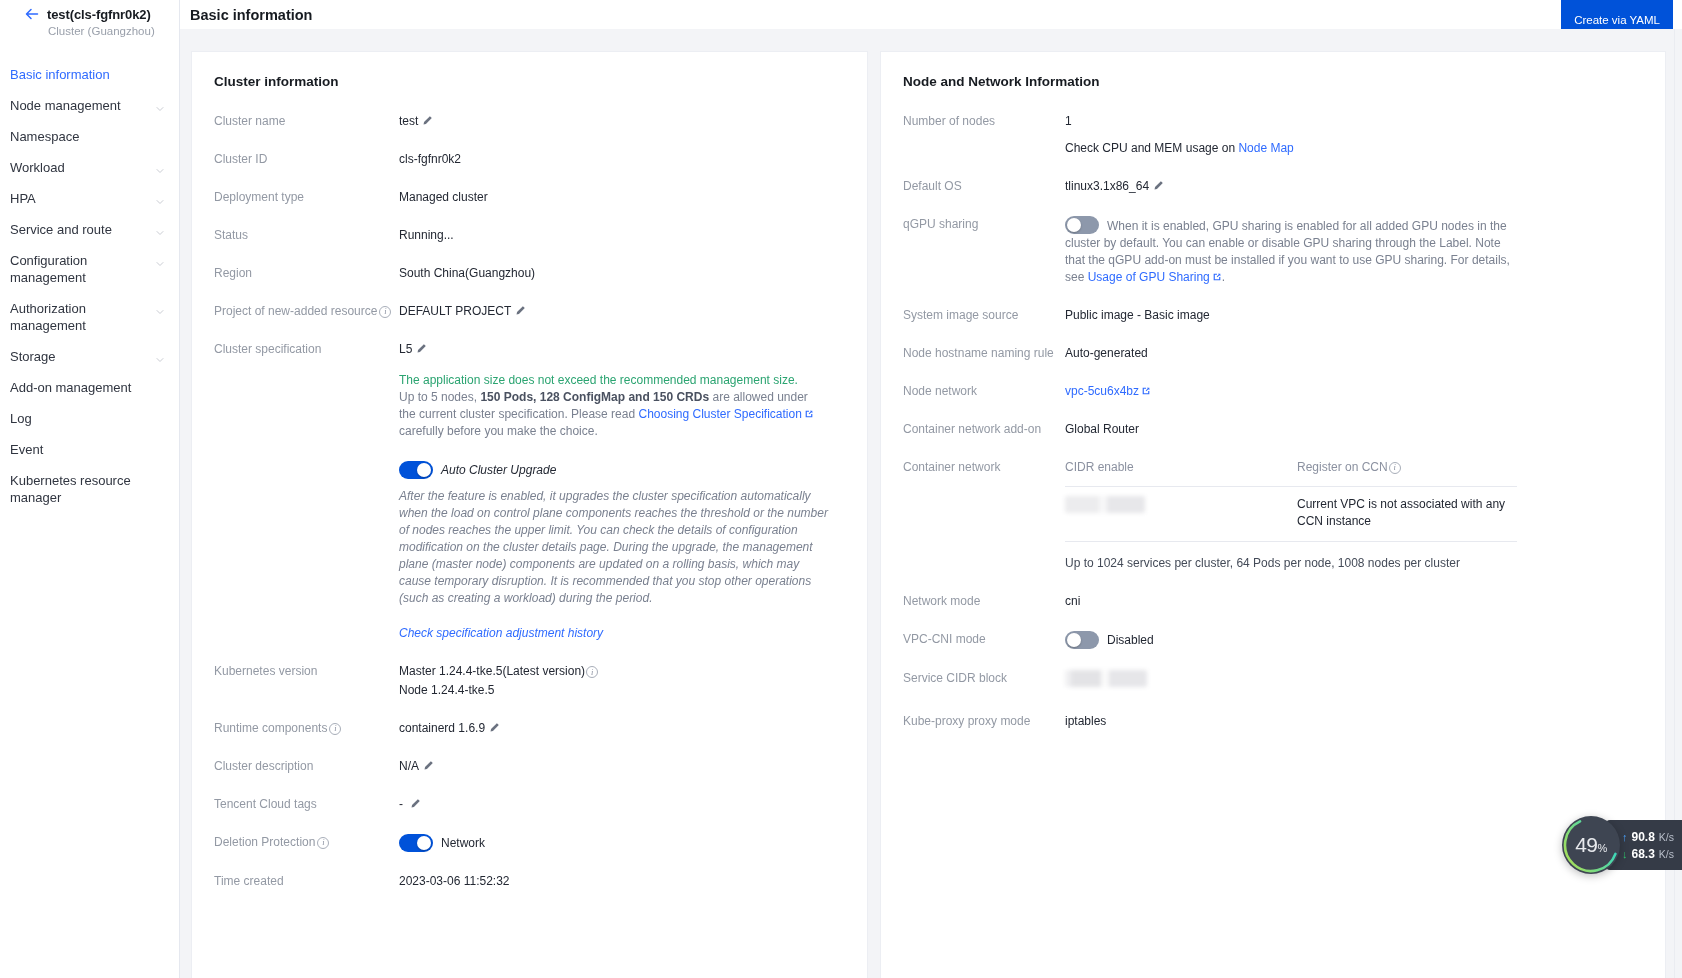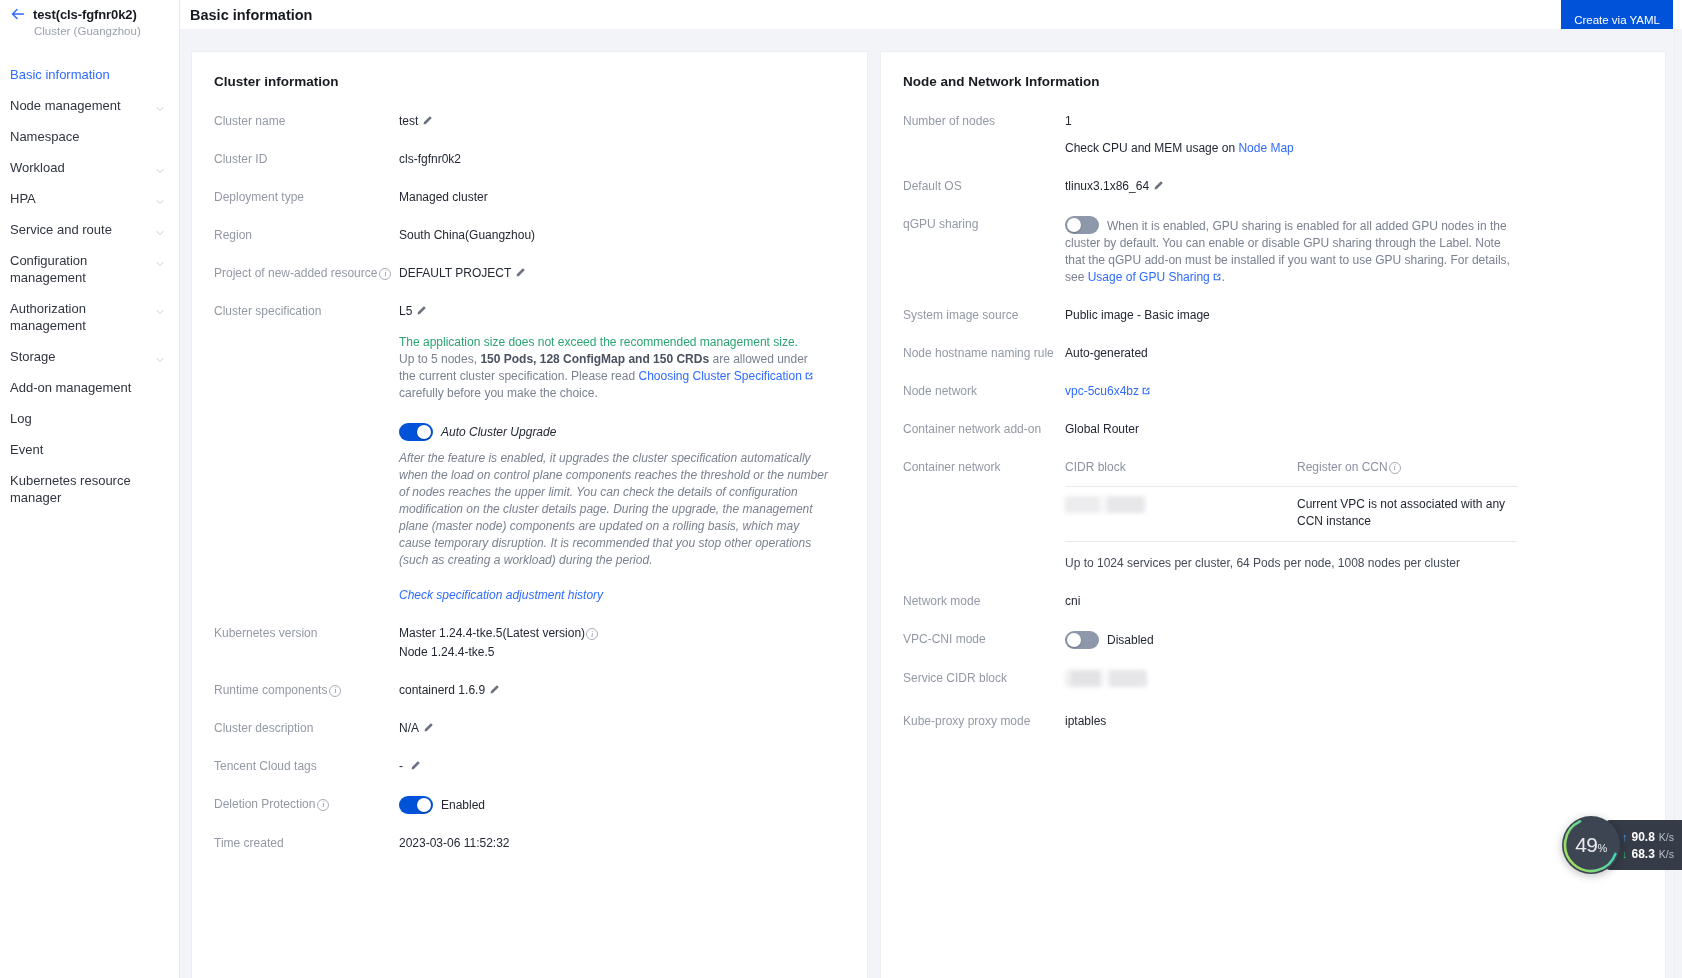--- a/index.html
+++ b/index.html
@@ -16,21 +16,21 @@
 
   
   .sidebar {
     width: 180px; min-width: 180px; height: 978px;
     background: #ffffff;
     border-right: 1px solid #e5e8ef;
     padding: 0;
     position: relative;
     z-index: 4;
   }
-  .sb-head { padding: 6px 10px 2px 10px; }
+  .sb-head { padding: 6px 10px 2px 24px; }
   .sb-title-row { display: flex; align-items: center; gap: 7px; }
   .back-arrow { width: 16px; height: 16px; flex: 0 0 16px; color: #3366ff; display: inline-flex; align-items: center; justify-content: center; cursor: pointer; }
   .sb-title { font-size: 13px; font-weight: bold; color: #171b21; letter-spacing: -0.1px; }
   .sb-sub { font-size: 11.5px; color: #9aa0ab; margin-top: 3px; padding-left: 24px; }
 
   .sb-nav { margin-top: 20px; }
   .sb-item {
     display: flex; align-items: flex-start; justify-content: space-between;
     padding: 7px 14px 7px 10px;
     font-size: 13px; color: #303540;
@@ -291,20 +291,24 @@
         <div class="row">
           <div class="row-label">Cluster ID</div>
           <div class="row-val">cls-fgfnr0k2</div>
         </div>
 
         <div class="row">
           <div class="row-label">Deployment type</div>
           <div class="row-val">Managed cluster</div>
         </div>
 
+        <div class="row">
+          <div class="row-label">Status</div>
+          <div class="row-val">Running...</div>
+        </div>
 
         <div class="row">
           <div class="row-label">Region</div>
           <div class="row-val">South China(Guangzhou)</div>
         </div>
 
         <div class="row">
           <div class="row-label">
             <span>Project of new-added resource</span>
             <span class="info-i">i</span>
@@ -389,21 +393,21 @@
         <div class="row">
           <div class="row-label">
             <span>Deletion Protection</span>
             <span class="info-i">i</span>
           </div>
           <div class="row-val">
             <div class="tgl-row">
               <span class="tgl on">
                   <span class="knob"></span>
                 </span>
-              <span class="tgl-text">Enabled</span>
+              <span class="tgl-text">Network</span>
             </div>
           </div>
         </div>
 
         <div class="row">
           <div class="row-label">Time created</div>
           <div class="row-val">2023-03-06 11:52:32</div>
         </div>
       </div>
 
@@ -464,21 +468,21 @@
         <div class="row">
           <div class="row-label">Container network add-on</div>
           <div class="row-val">Global Router</div>
         </div>
 
         <div class="row">
           <div class="row-label">Container network</div>
           <div class="row-val">
             <div class="cn-table">
               <div class="cn-head">
-                <div class="cn-c1">CIDR block</div>
+                <div class="cn-c1">CIDR enable</div>
                 <div class="cn-c2">
                   <span>Register on CCN</span>
                     <span class="info-i">i</span>
                 </div>
               </div>
               <div class="cn-body">
                 <div class="cn-c1">
                   <span class="blur-chip"></span>
                 </div>
                 <div class="cn-c2" style="display:block">Current VPC is not associated with any CCN instance</div>

